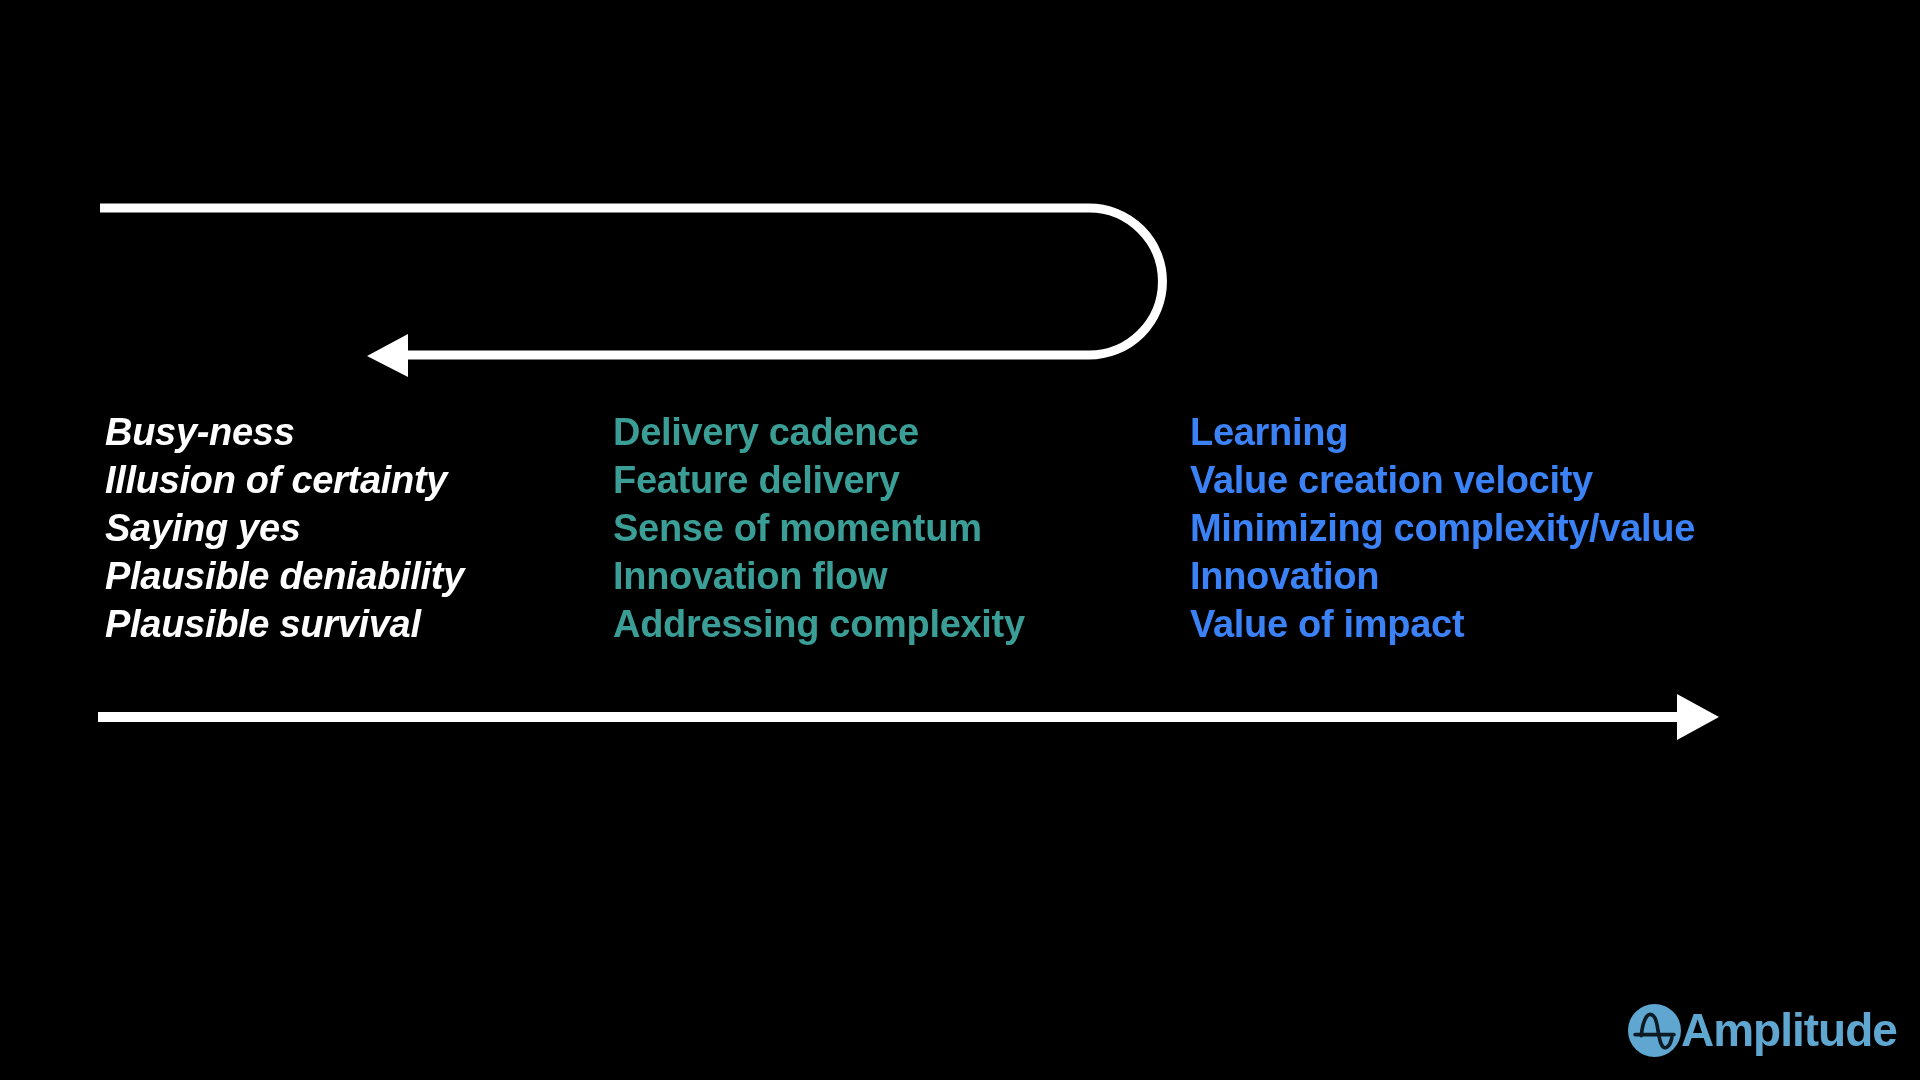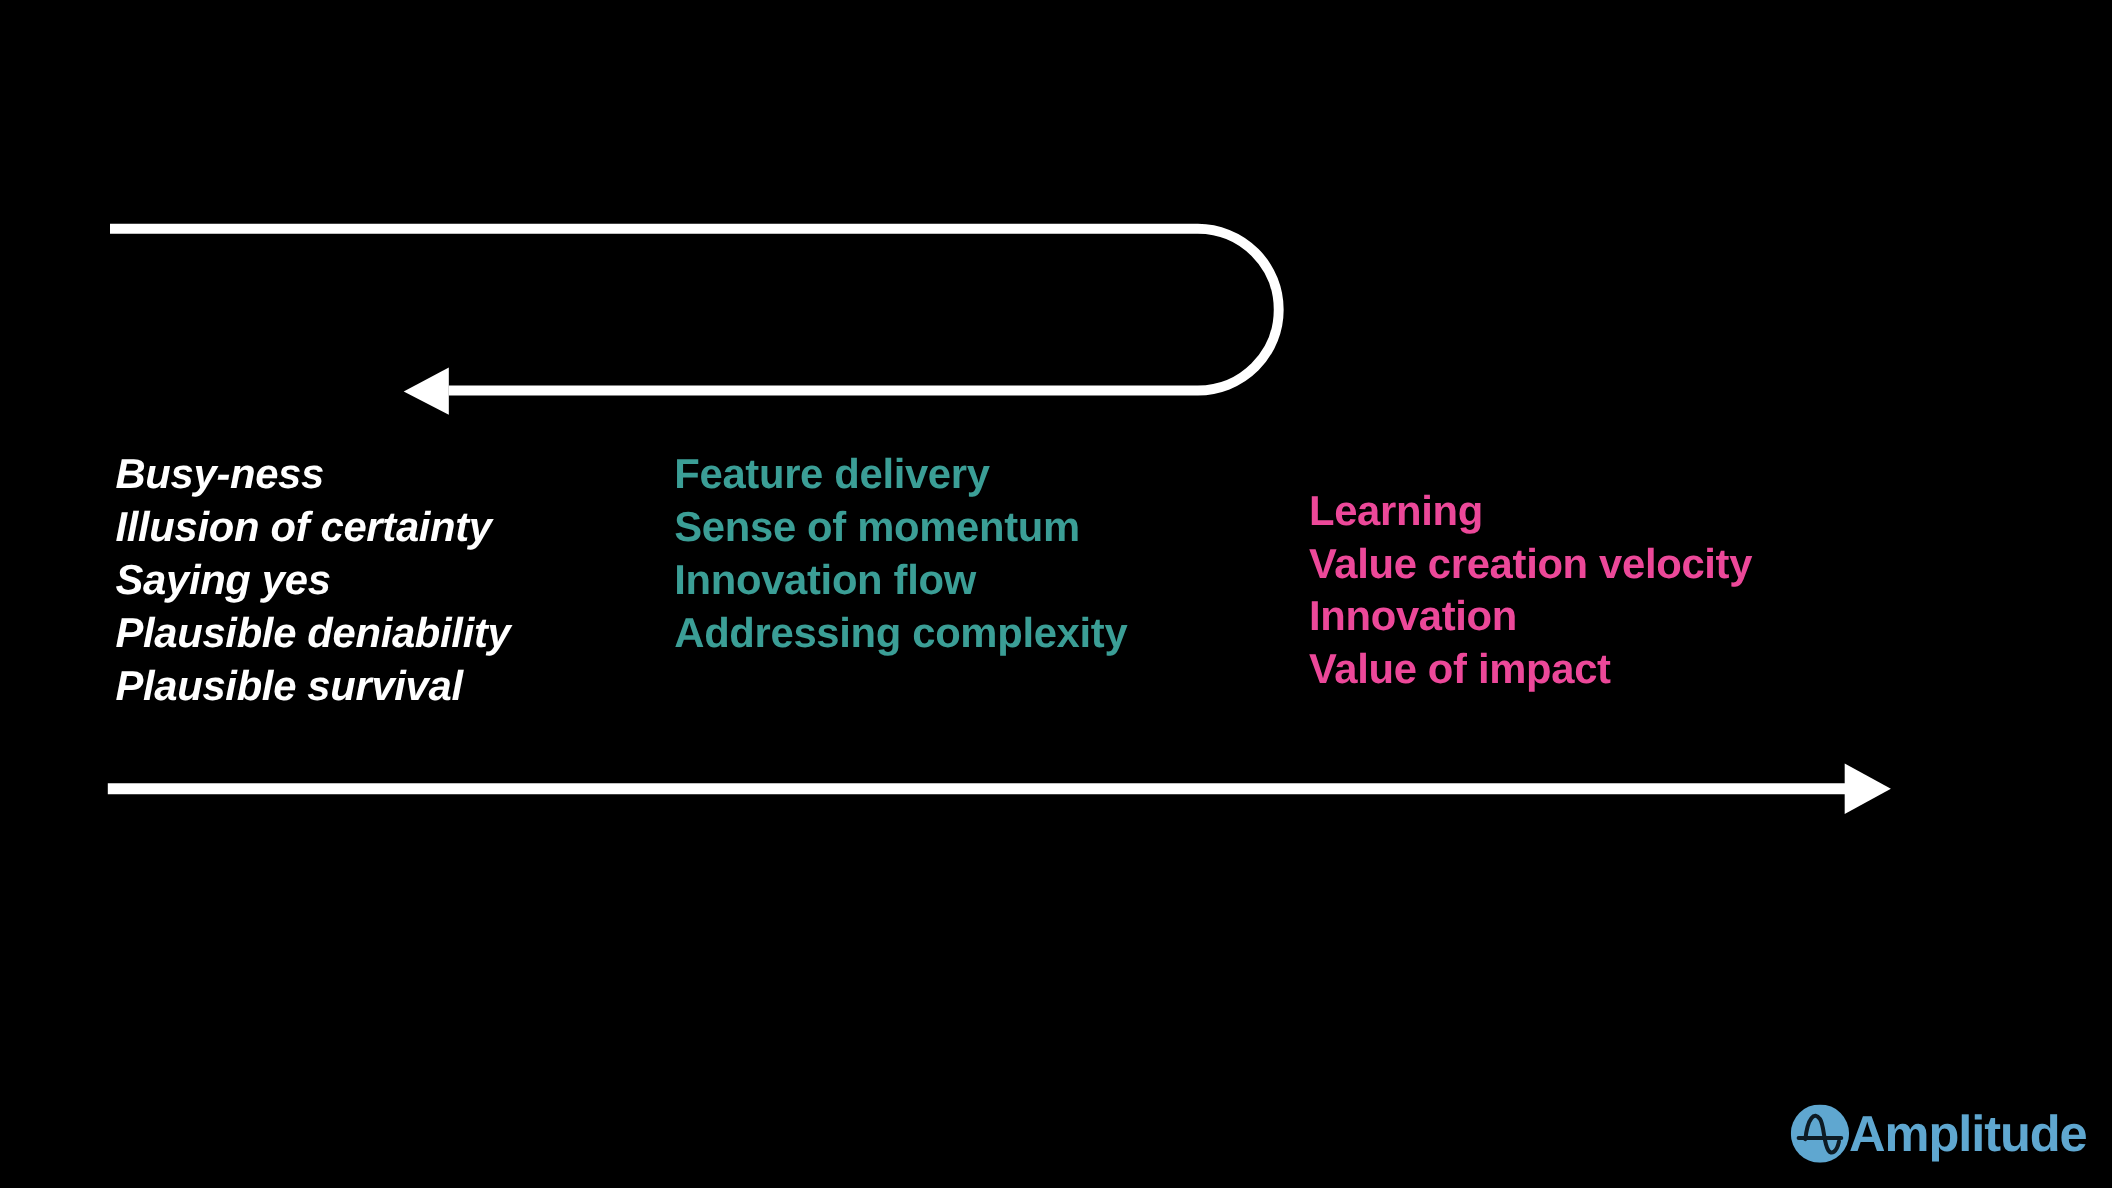--- a/index.html
+++ b/index.html
@@ -71,29 +71,31 @@
 
   <ul id="col-busyness" class="col-list" style="color: rgb(255, 255, 255);">
     <li>Busy-ness</li>
     <li>Illusion of certainty</li>
     <li>Saying yes</li>
     <li>Plausible deniability</li>
     <li>Plausible survival</li>
   </ul>
 
   <ul id="col-delivery" class="col-list" style="color: rgb(59, 158, 150);">
+    <li>Delivery cadence</li>
     <li>Feature delivery</li>
     <li>Sense of momentum</li>
     <li>Innovation flow</li>
     <li>Addressing complexity</li>
   </ul>
 
-  <ul id="col-value" class="col-list" style="color: #ec4899; margin-top: 33px;">
+  <ul id="col-value" class="col-list" style="color: #3b82f6;">
     <li>Learning</li>
     <li>Value creation velocity</li>
+    <li>Minimizing complexity/value</li>
     <li>Innovation</li>
     <li>Value of impact</li>
   </ul>
 
   <div id="amplitude-logo">
     <svg width="53" height="53" viewBox="0 0 52 52" aria-hidden="true">
       <circle cx="26" cy="26" r="26" fill="#5FA7D0"></circle>
       <g fill="none" stroke-linecap="round">
         <path d="M 7 30 H 45" stroke-width="3.6" stroke="#0D1B24"></path>
         <path d="M 13 31 C 15 12, 21 6, 26 13 C 30 19, 29 34, 33.5 41 C 36 45, 41 43, 43 33" stroke-width="3.6" stroke="#0D1B24"></path>

